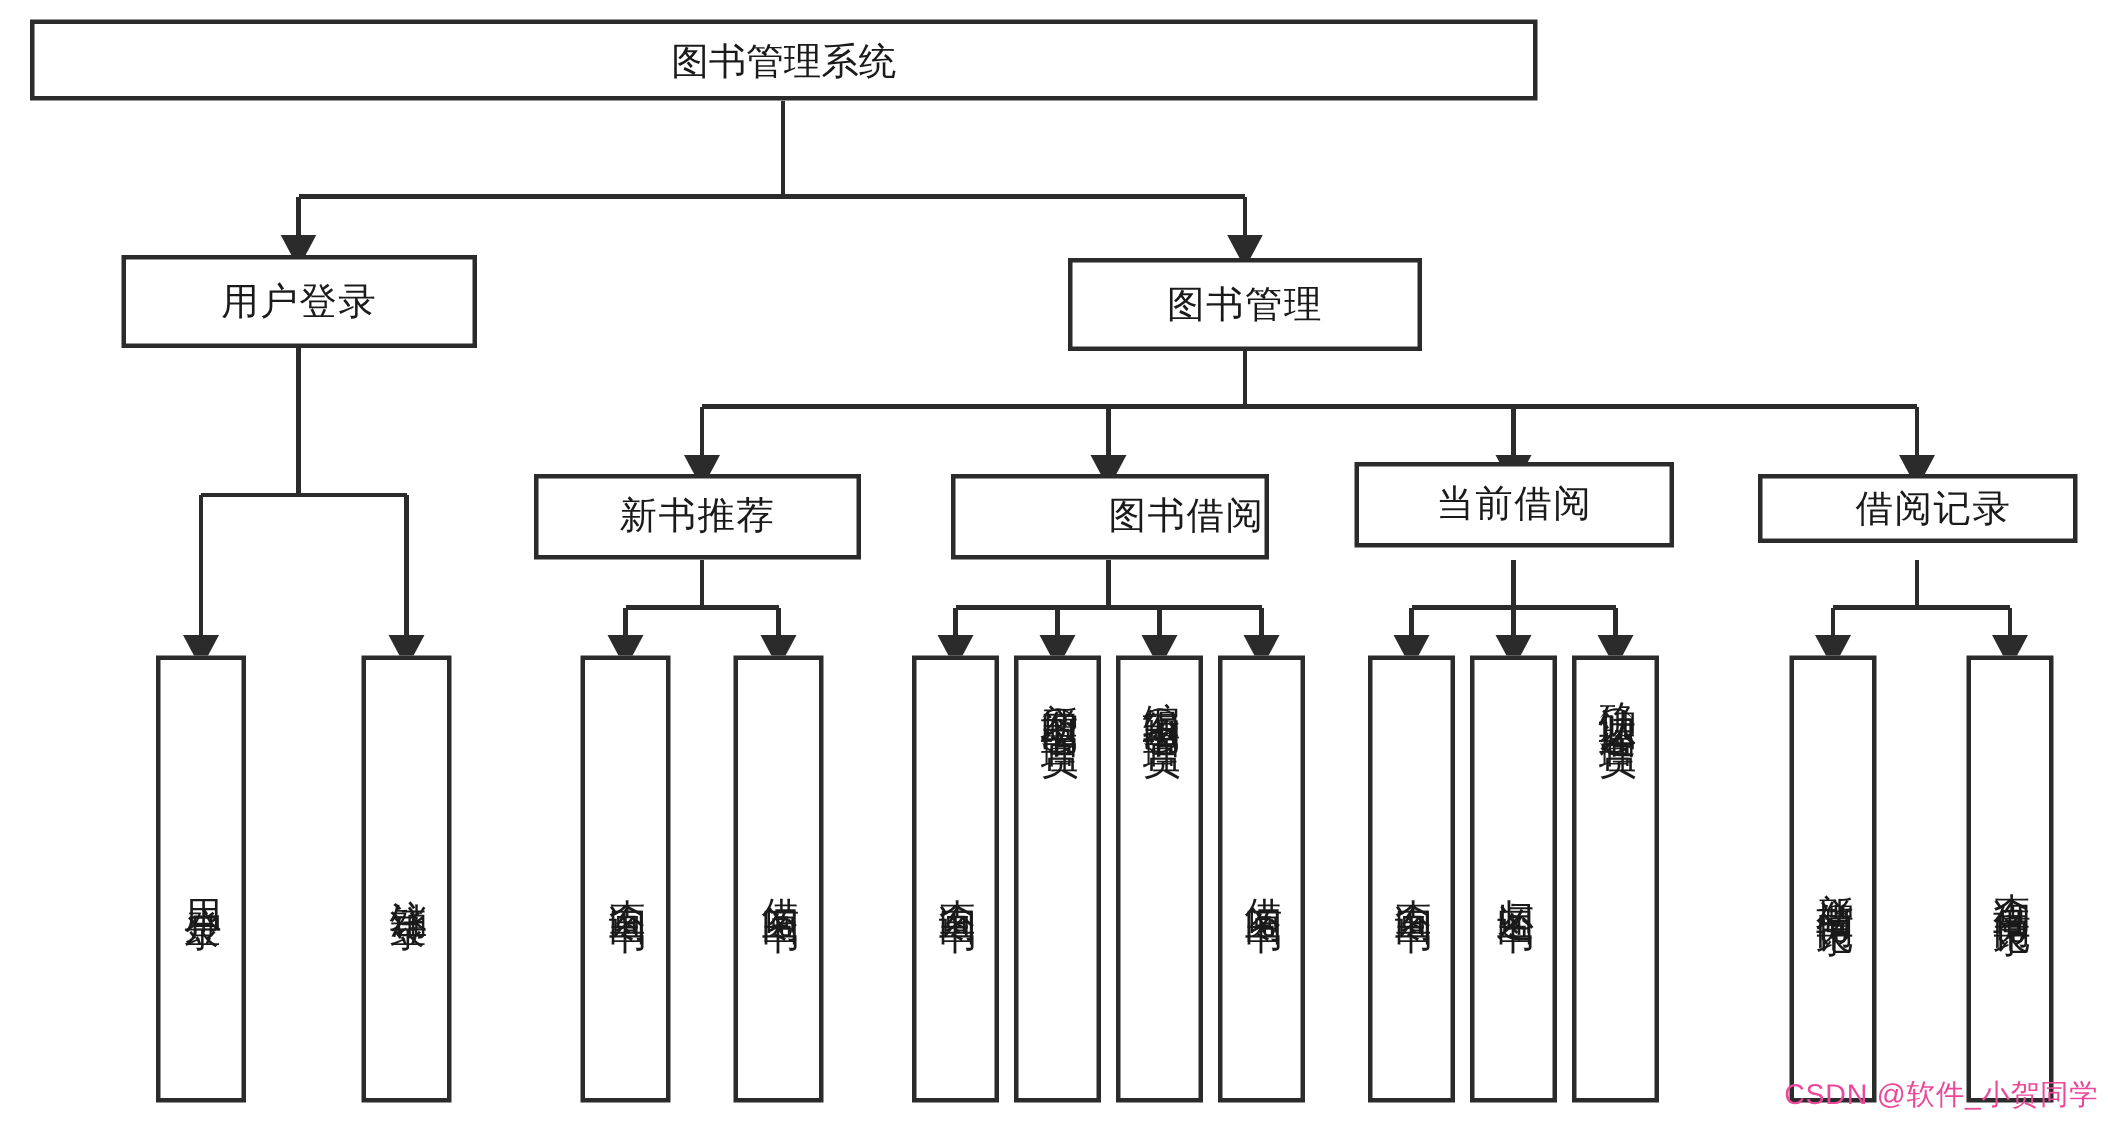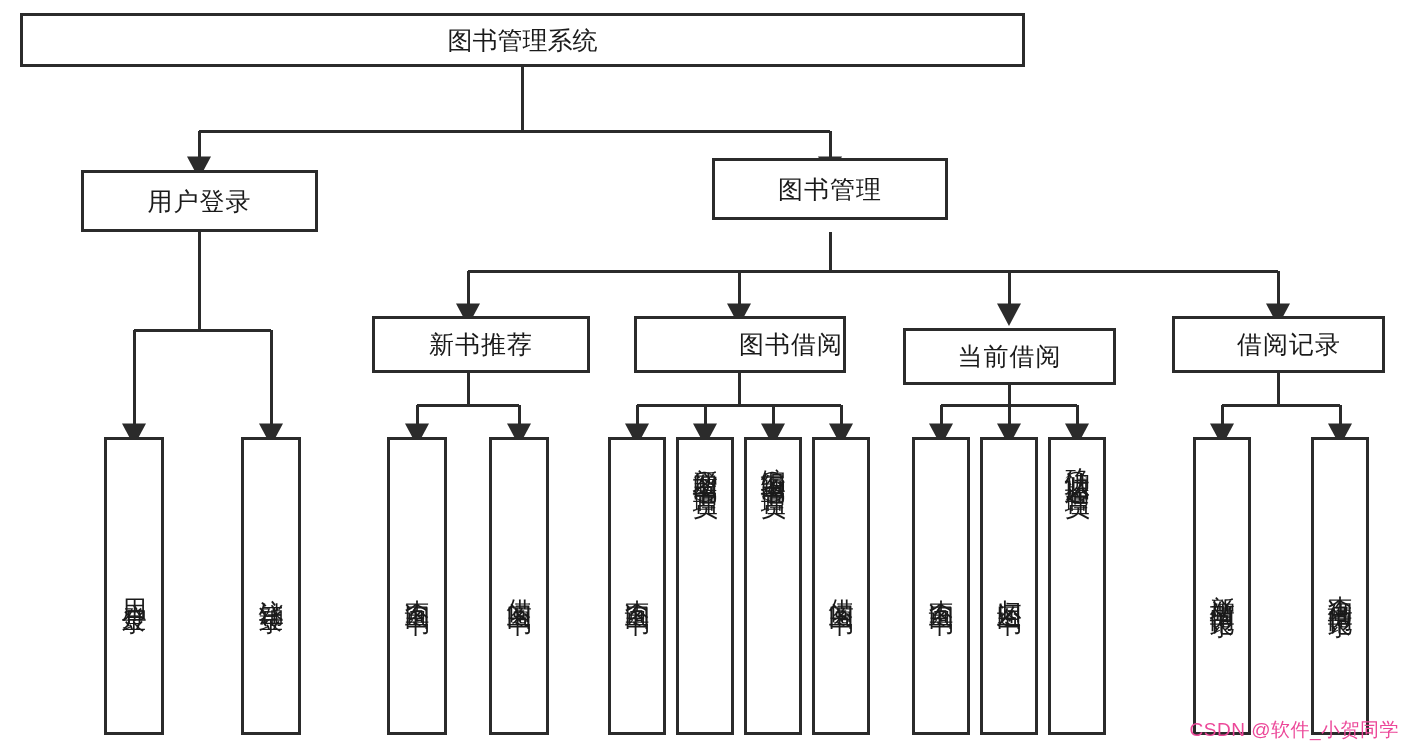--- a/index.html
+++ b/index.html
@@ -133,34 +133,34 @@
     </g>
   </svg>
 
   <div class="node root" style="left:20px; top:13px; width:1005px; height:54px;">
     <span>图书管理系统</span>
   </div>
 
   <div class="node horiz" style="left:81px; top:170px; width:237px; height:62px;">
     <span>用户登录</span>
   </div>
-  <div class="node horiz" style="left:712px; top:158px; width:236px; height:62px;">
+  <div class="node horiz" style="left:712px; top:172px; width:236px; height:62px;">
     <span>图书管理</span>
   </div>
 
-  <div class="node horiz" style="left:372px; top:316px; width:218px; height:57px;">
+  <div class="node horiz" style="left:356px; top:316px; width:218px; height:57px;">
     <span>新书推荐</span>
   </div>
   <div class="node horiz" style="left:634px; top:316px; width:212px; height:57px;justify-content:flex-end;">
     <span>图书借阅</span>
   </div>
-  <div class="node horiz" style="left:903px; top:328px; width:213px; height:57px;">
+  <div class="node horiz" style="left:903px; top:308px; width:213px; height:57px;">
     <span>当前借阅</span>
   </div>
-  <div class="node horiz" style="left:1172px; top:316px; width:213px; height:57px;padding-left:21px;">
+  <div class="node horiz" style="left:1172px; top:316px; width:213px; height:46px;padding-left:21px;">
     <span>借阅记录</span>
   </div>
 
   <div class="node leaf" style="left:104px; top:437px; width:60px; height:298px;">
     <div class="leaf-inner">
       <span class="vtext">用户登录</span>
     </div>
   </div>
   <div class="node leaf" style="left:241px; top:437px; width:60px; height:298px;">
     <div class="leaf-inner">

